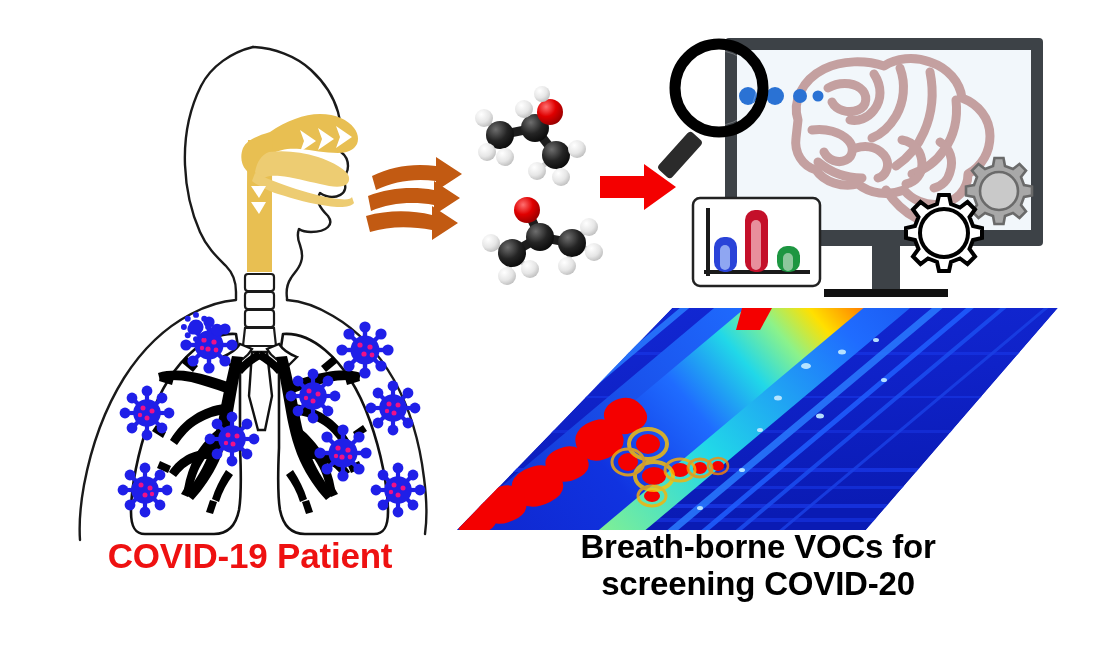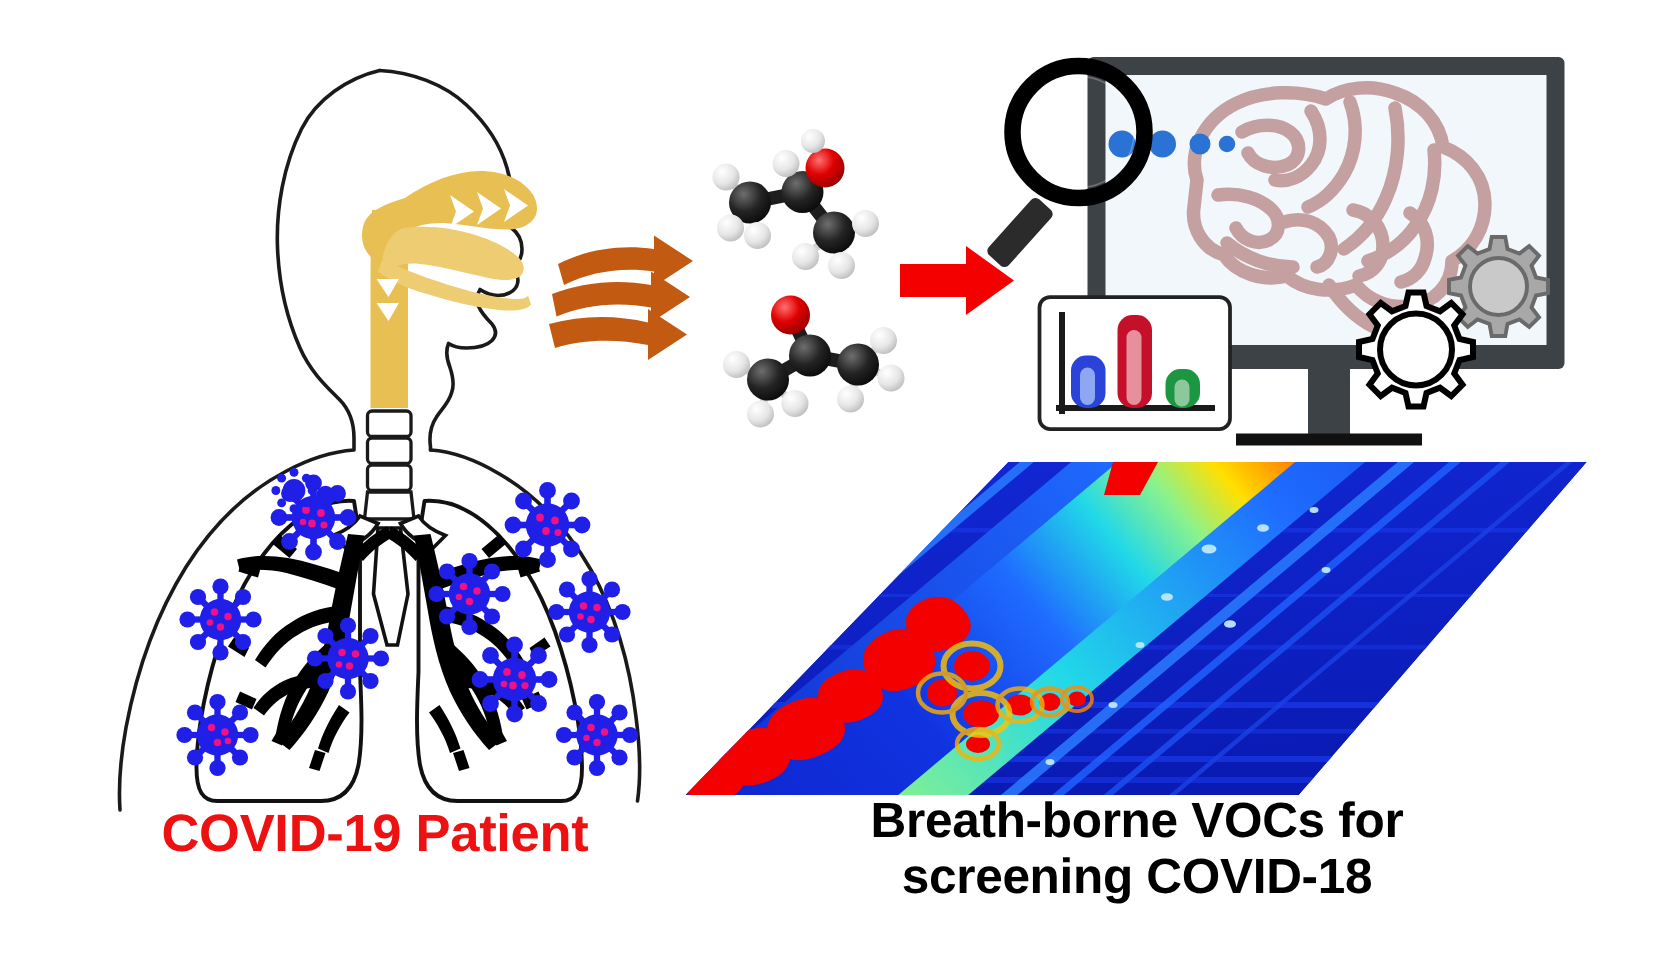--- a/index.html
+++ b/index.html
@@ -741,15 +741,15 @@
       <g>
         <rect x="777" y="246" width="23" height="26" rx="10" fill="#1d9641"></rect>
         <rect x="783" y="253" width="10" height="18" rx="5" fill="#8dc79c"></rect>
       </g>
     </g>
   </svg>
 
   <div class="caption" id="caption-patient">COVID-19 Patient</div>
 
   <div class="caption" id="caption-vocs">Breath-borne VOCs for
-screening COVID-18</div>
+screening COVID-20</div>
 
 </div>
 
 </body></html>

